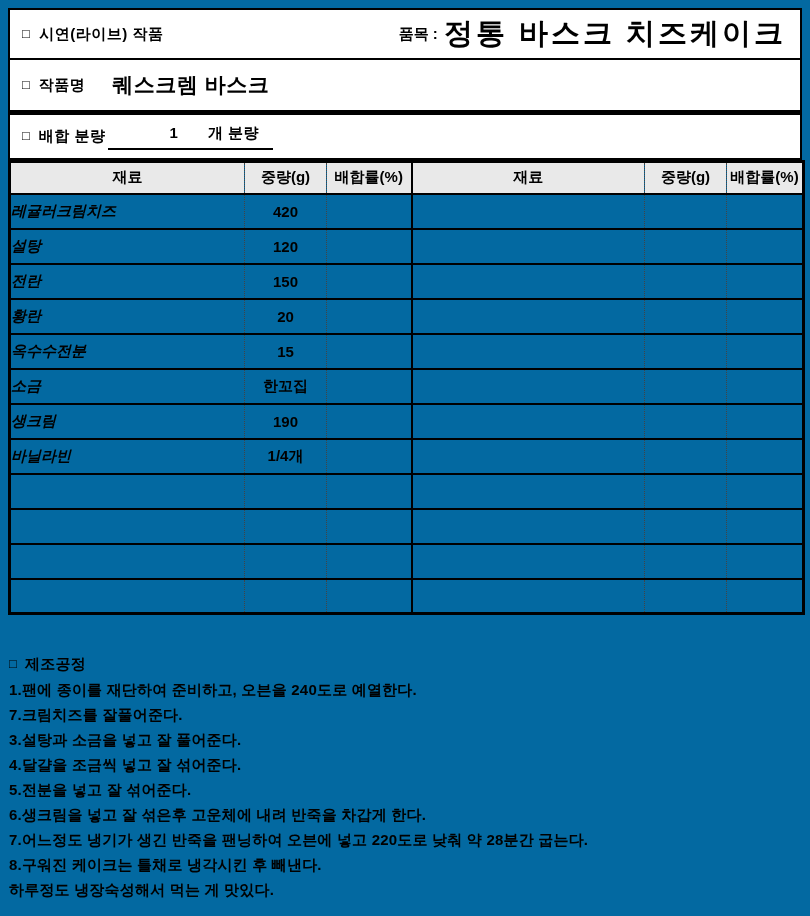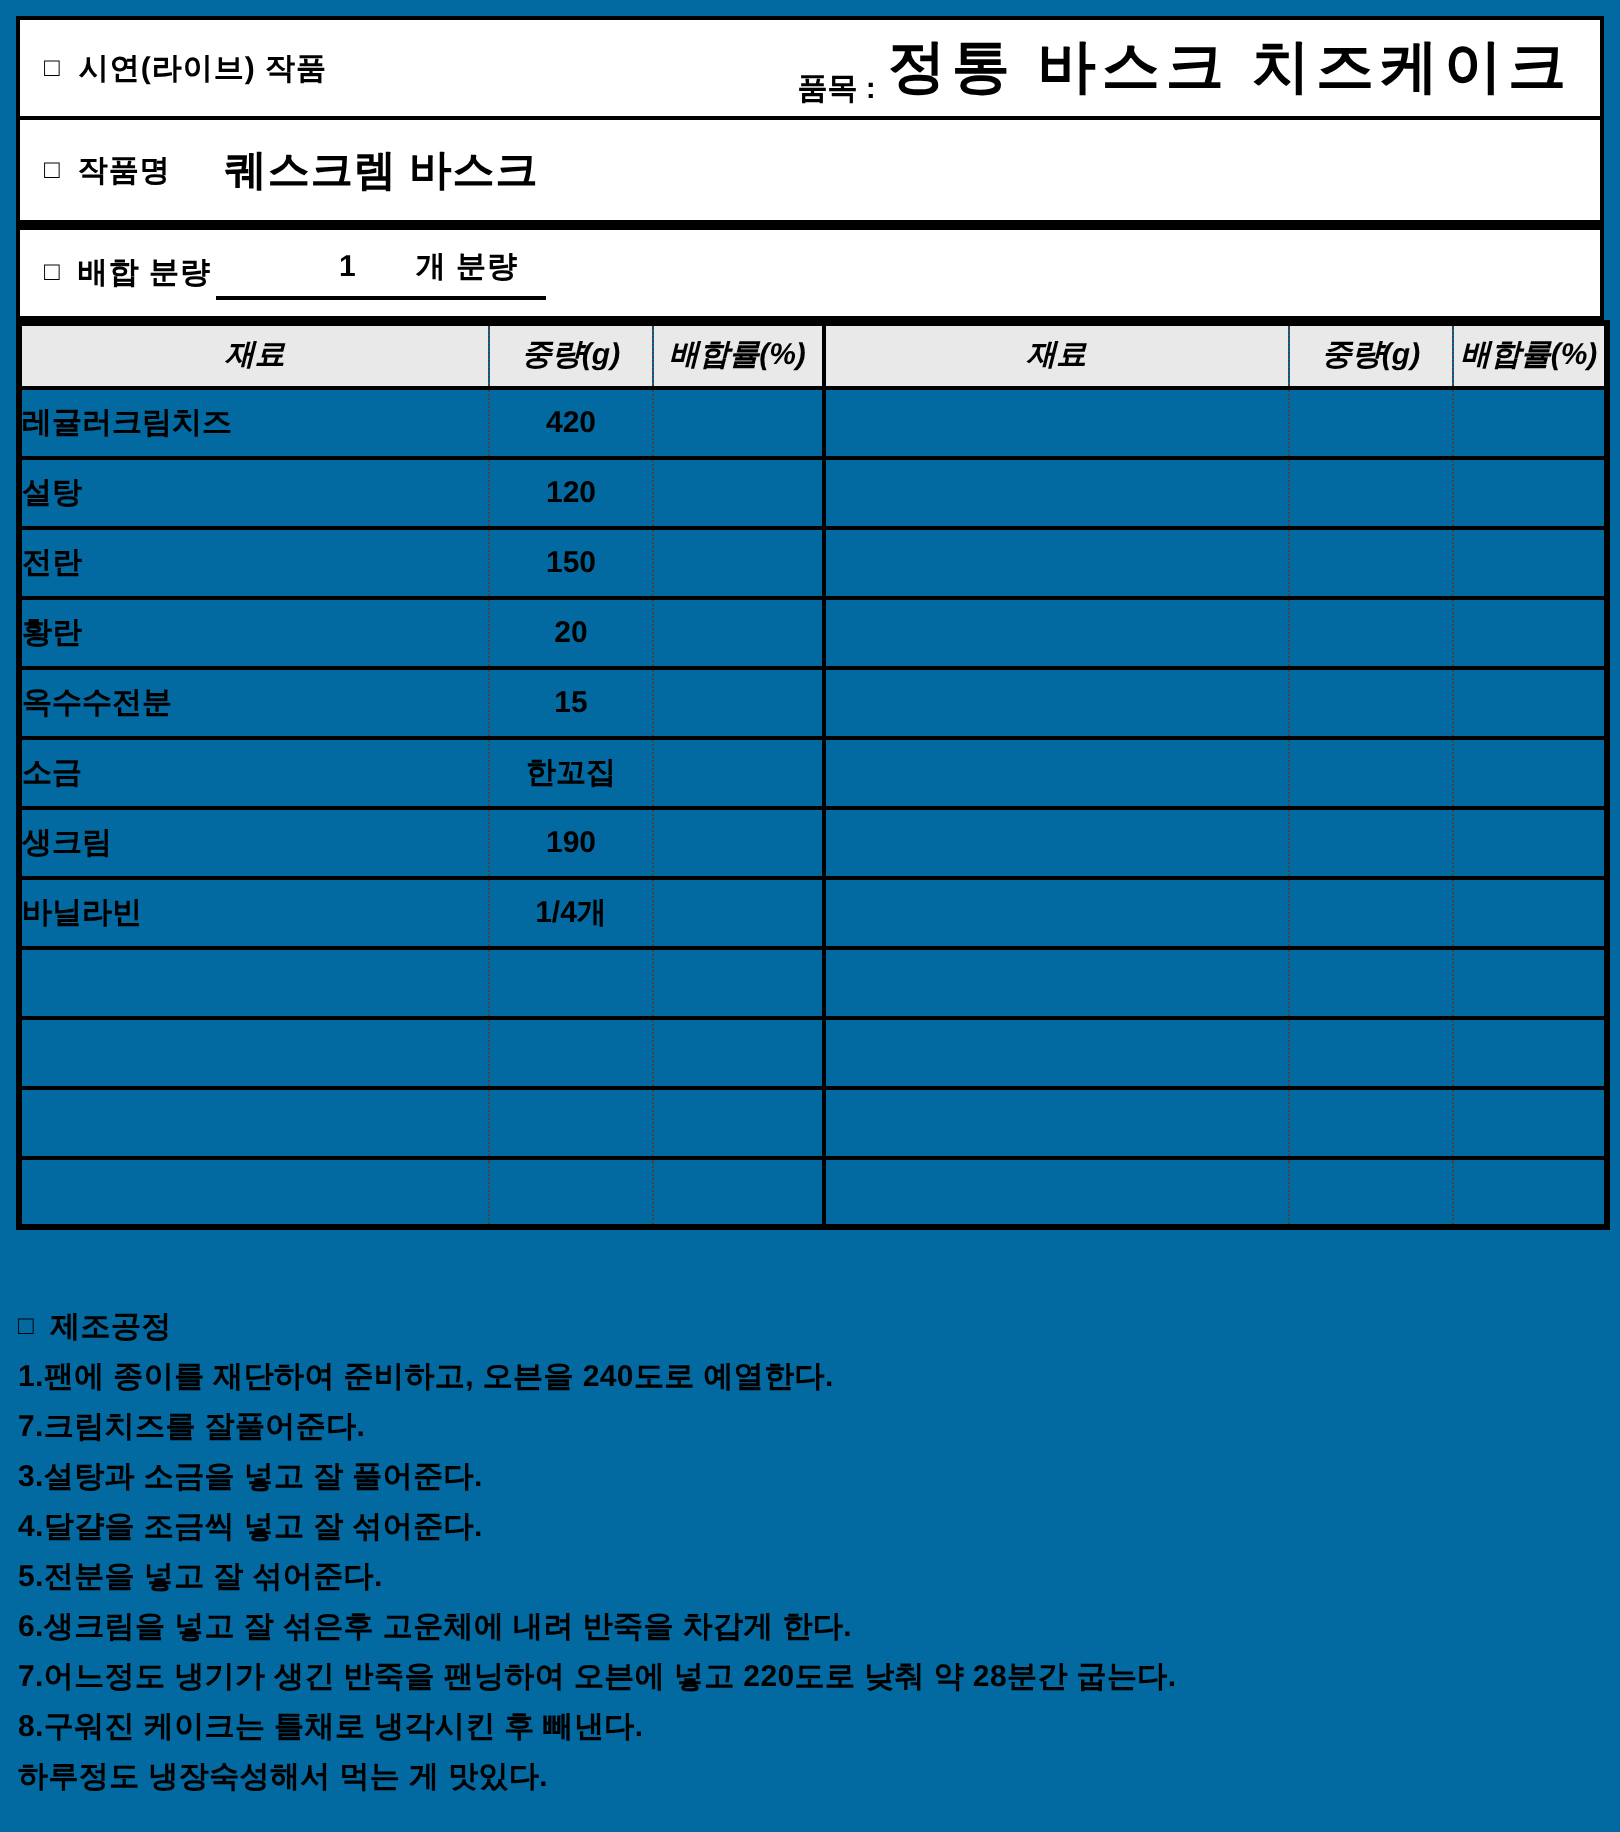--- a/index.html
+++ b/index.html
@@ -52,21 +52,21 @@
     position: relative;
     top: -1px;
   }
   .hdr-label {
     font-size: 15px;
     font-weight: 700;
     letter-spacing: 0.5px;
   }
   .right-group {
     display: flex;
-    align-items: flex-end;
+    align-items: center;
   }
   .item-label {
     font-size: 15px;
     font-weight: 700;
     margin-right: 6px;
   }
   .item-title {
     font-size: 29px;
     font-weight: 600;
     letter-spacing: 3px;
@@ -104,30 +104,29 @@
     font-weight: 700;
     padding: 0;
     overflow: hidden;
     white-space: nowrap;
   }
   table.ingredients th {
     height: 32px;
     background: #e9e9e9;
     text-align: center;
     border-bottom: 2px solid #000;
-    font-style: italic;
   }
   table.ingredients td {
     height: 35px;
     border-bottom: 2px solid #000;
   }
   tr:last-child td { border-bottom: none; }
   .v-dot  { border-right: 1px dotted #444; }
   .v-solid{ border-right: 2px solid #000; }
-  td.c-ing { text-align: left;  padding-left: 10px; }
+  td.c-ing { text-align: left;  padding-left: 10px; font-style: italic; }
   td.c-wt  { text-align: center; padding-right: 9px; }
   td.c-rt  { text-align: center; }
 
   
   .process {
     margin-top: 36px;
     padding-left: 1px;
   }
   .process-line {
     font-size: 15px;

